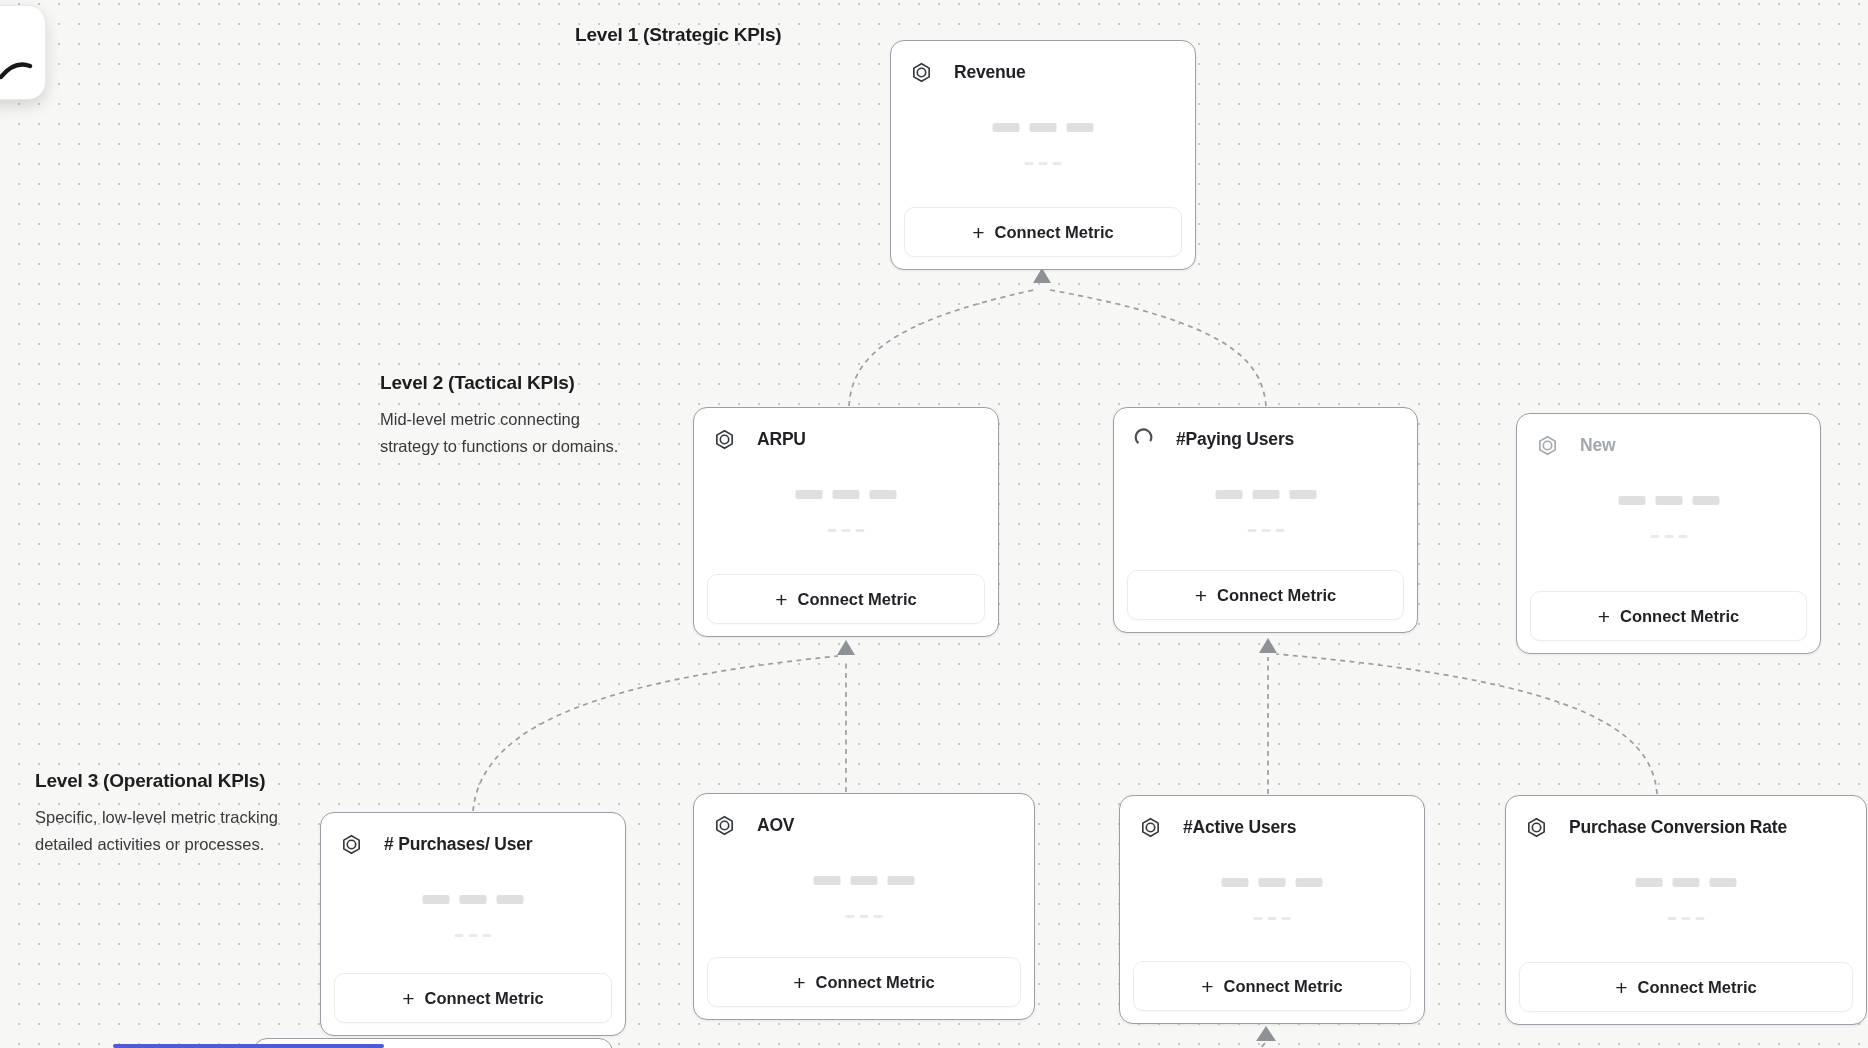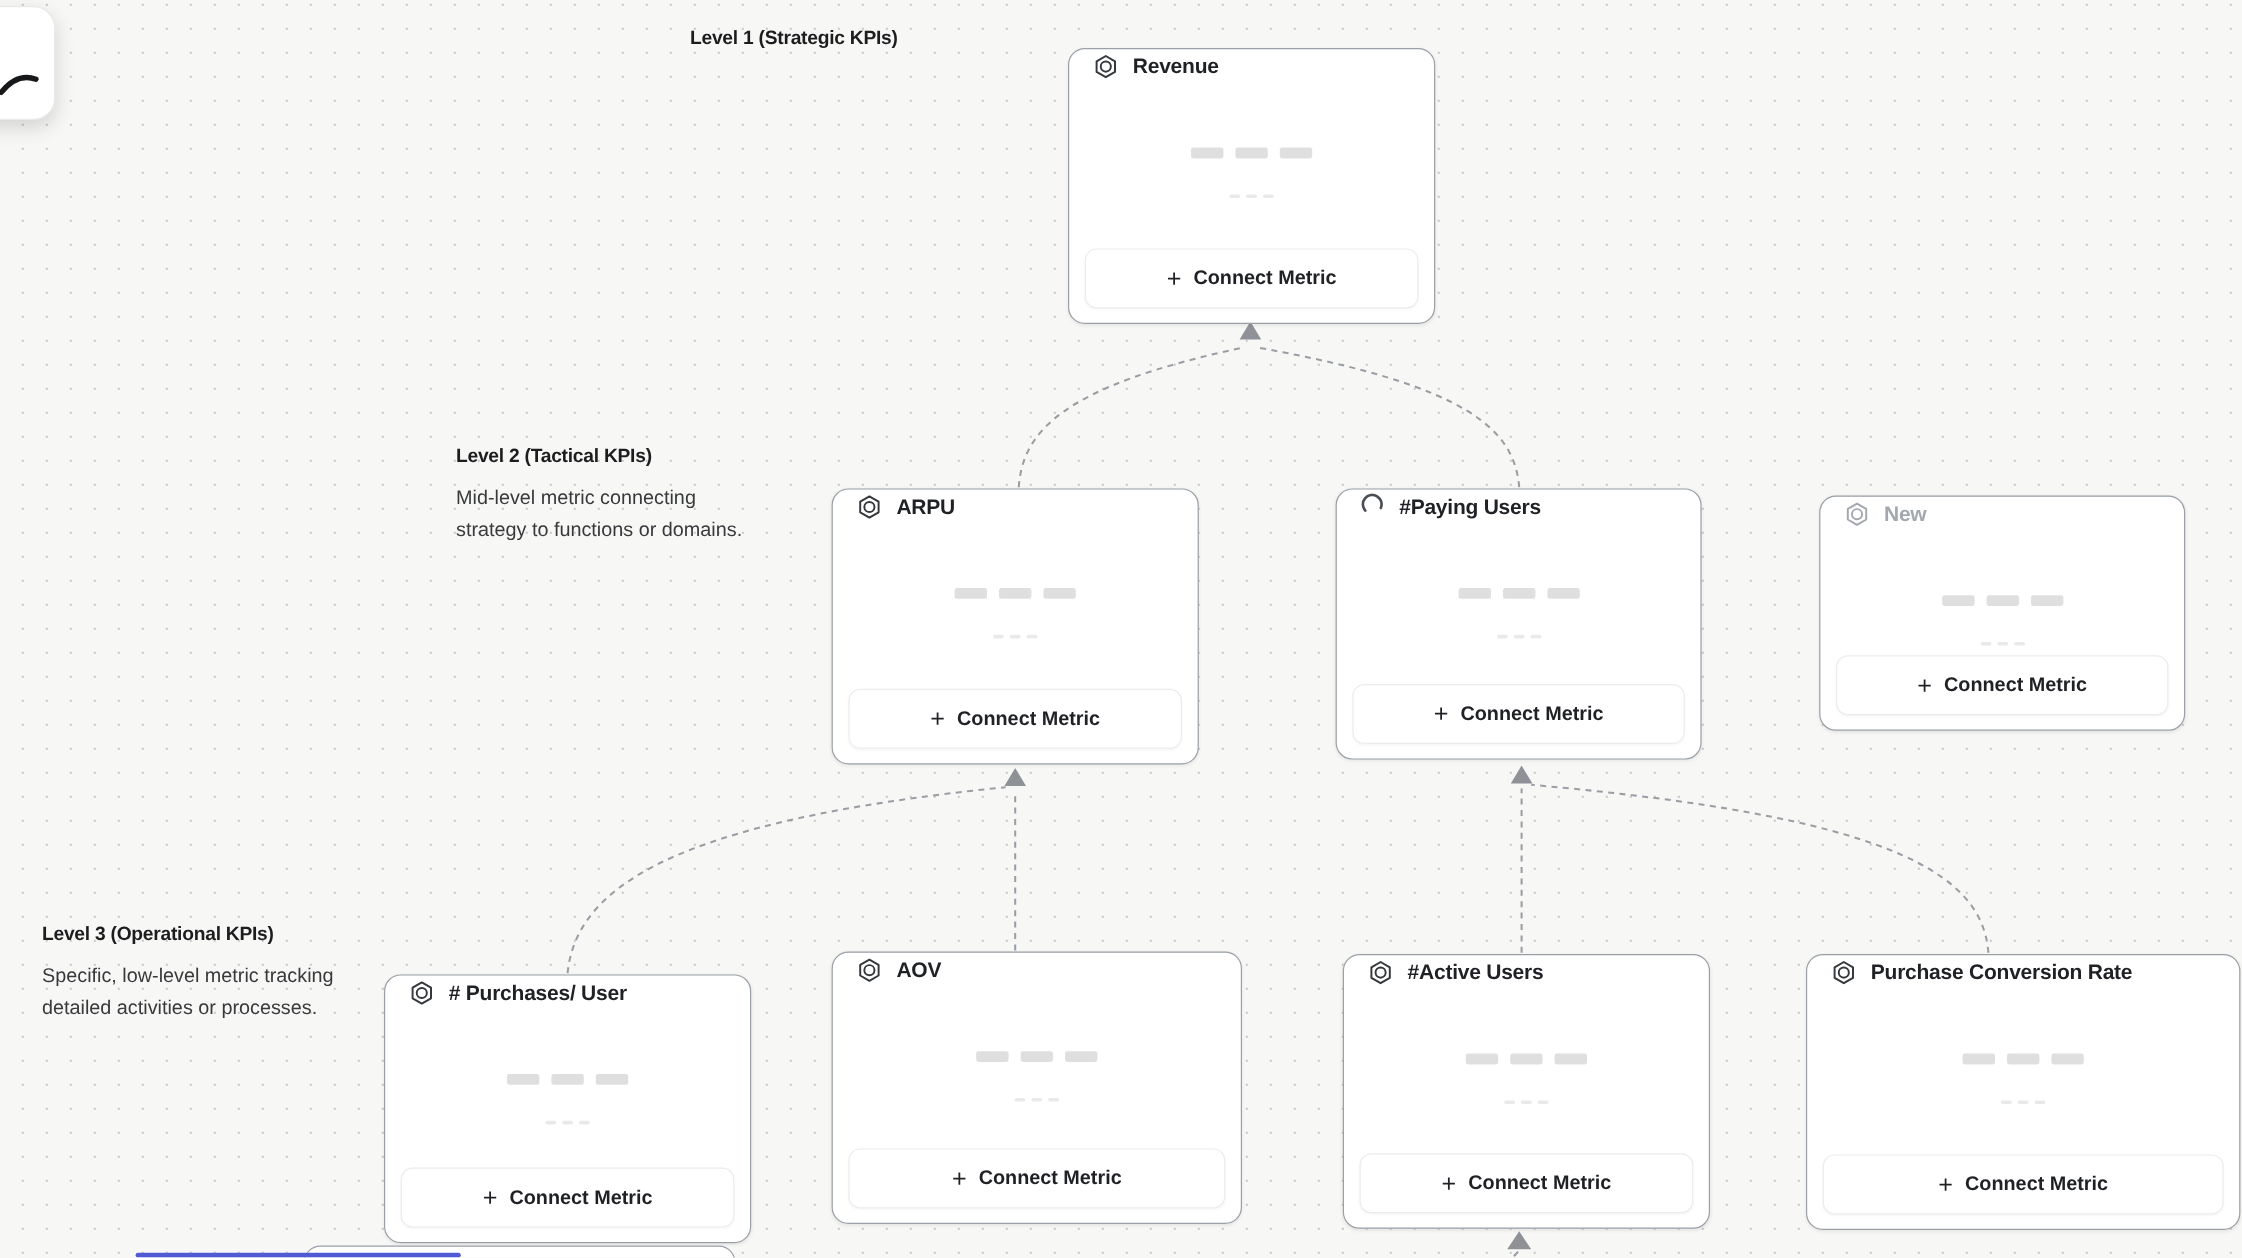--- a/index.html
+++ b/index.html
@@ -5,28 +5,28 @@
   html,body{margin:0;padding:0;}
   body{font-family:"Liberation Sans",sans-serif;background:#f6f6f5;}
   .canvas{
     position:relative;width:1868px;height:1048px;overflow:hidden;
     background-color:#f7f7f6;
     background-image:radial-gradient(circle,#c7c7c7 1.15px,rgba(0,0,0,0) 1.3px);
     background-size:20px 20px;background-position:9px 14px;
   }
   
   .level-label{position:absolute;}
-  .level-label h2{margin:0 0 12px 0;font-size:16px;font-weight:700;color:#1d1d1f;letter-spacing:-.2px;}
+  .level-label h2{margin:0 0 12px 0;font-size:19px;font-weight:700;color:#1d1d1f;letter-spacing:-.2px;}
   .level-label p{margin:0;font-size:16.5px;line-height:27px;color:#38393b;}
   
   .card{
     position:absolute;background:#fff;border:1px solid #9aa0a6;border-radius:14px;
     box-shadow:0 1px 3px rgba(0,0,0,.07);box-sizing:border-box;
   }
-  .card-header{position:absolute;left:19px;top:3px;display:flex;align-items:center;gap:11px;}
+  .card-header{position:absolute;left:19px;top:20px;display:flex;align-items:center;gap:21px;}
   .card-title{font-size:17.5px;font-weight:700;color:#1f2125;letter-spacing:-.2px;white-space:nowrap;}
   .card.pending .card-title{color:#a3a8ae;}
   .metric-icon{width:23px;height:23px;display:block;}
   .metric-icon path,.metric-icon circle{stroke:#35383c;stroke-width:1.7;fill:none;stroke-linejoin:round;stroke-linecap:round;}
   .card.pending .metric-icon path,.card.pending .metric-icon circle{stroke:#a3a8ae;}
   .spinner-icon{width:22px;height:22px;display:block;}
   .spinner-icon path{stroke:#4b4f54;stroke-width:2.4;fill:none;stroke-linecap:round;}
   
   .skel-bars{position:absolute;left:50%;transform:translateX(-50%);top:82px;display:flex;gap:10px;}
   .skel-bars i{display:block;width:27px;height:9px;border-radius:2px;background:#dfdfdf;}
@@ -159,21 +159,21 @@
         <i></i>
         <i></i>
         <i></i>
       </div>
     <button class="connect-btn">
       <span class="plus-glyph">+</span>
       <span>Connect Metric</span>
     </button>
   </div>
 
-  <div class="card pending" style="left:1516px;top:413px;width:305px;height:196px;">
+  <div class="card pending" style="left:1516px;top:413px;width:305px;height:241px;">
     <div class="card-header">
       <svg class="metric-icon" viewBox="0 0 24 24">
           <path d="M12 2.8 L20 7.4 L20 16.6 L12 21.2 L4 16.6 L4 7.4 Z"></path>
           <circle cx="12" cy="12" r="4.4"></circle>
         </svg>
       <span class="card-title">New</span>
     </div>
     <div class="skel-bars">
         <i></i>
         <i></i>

